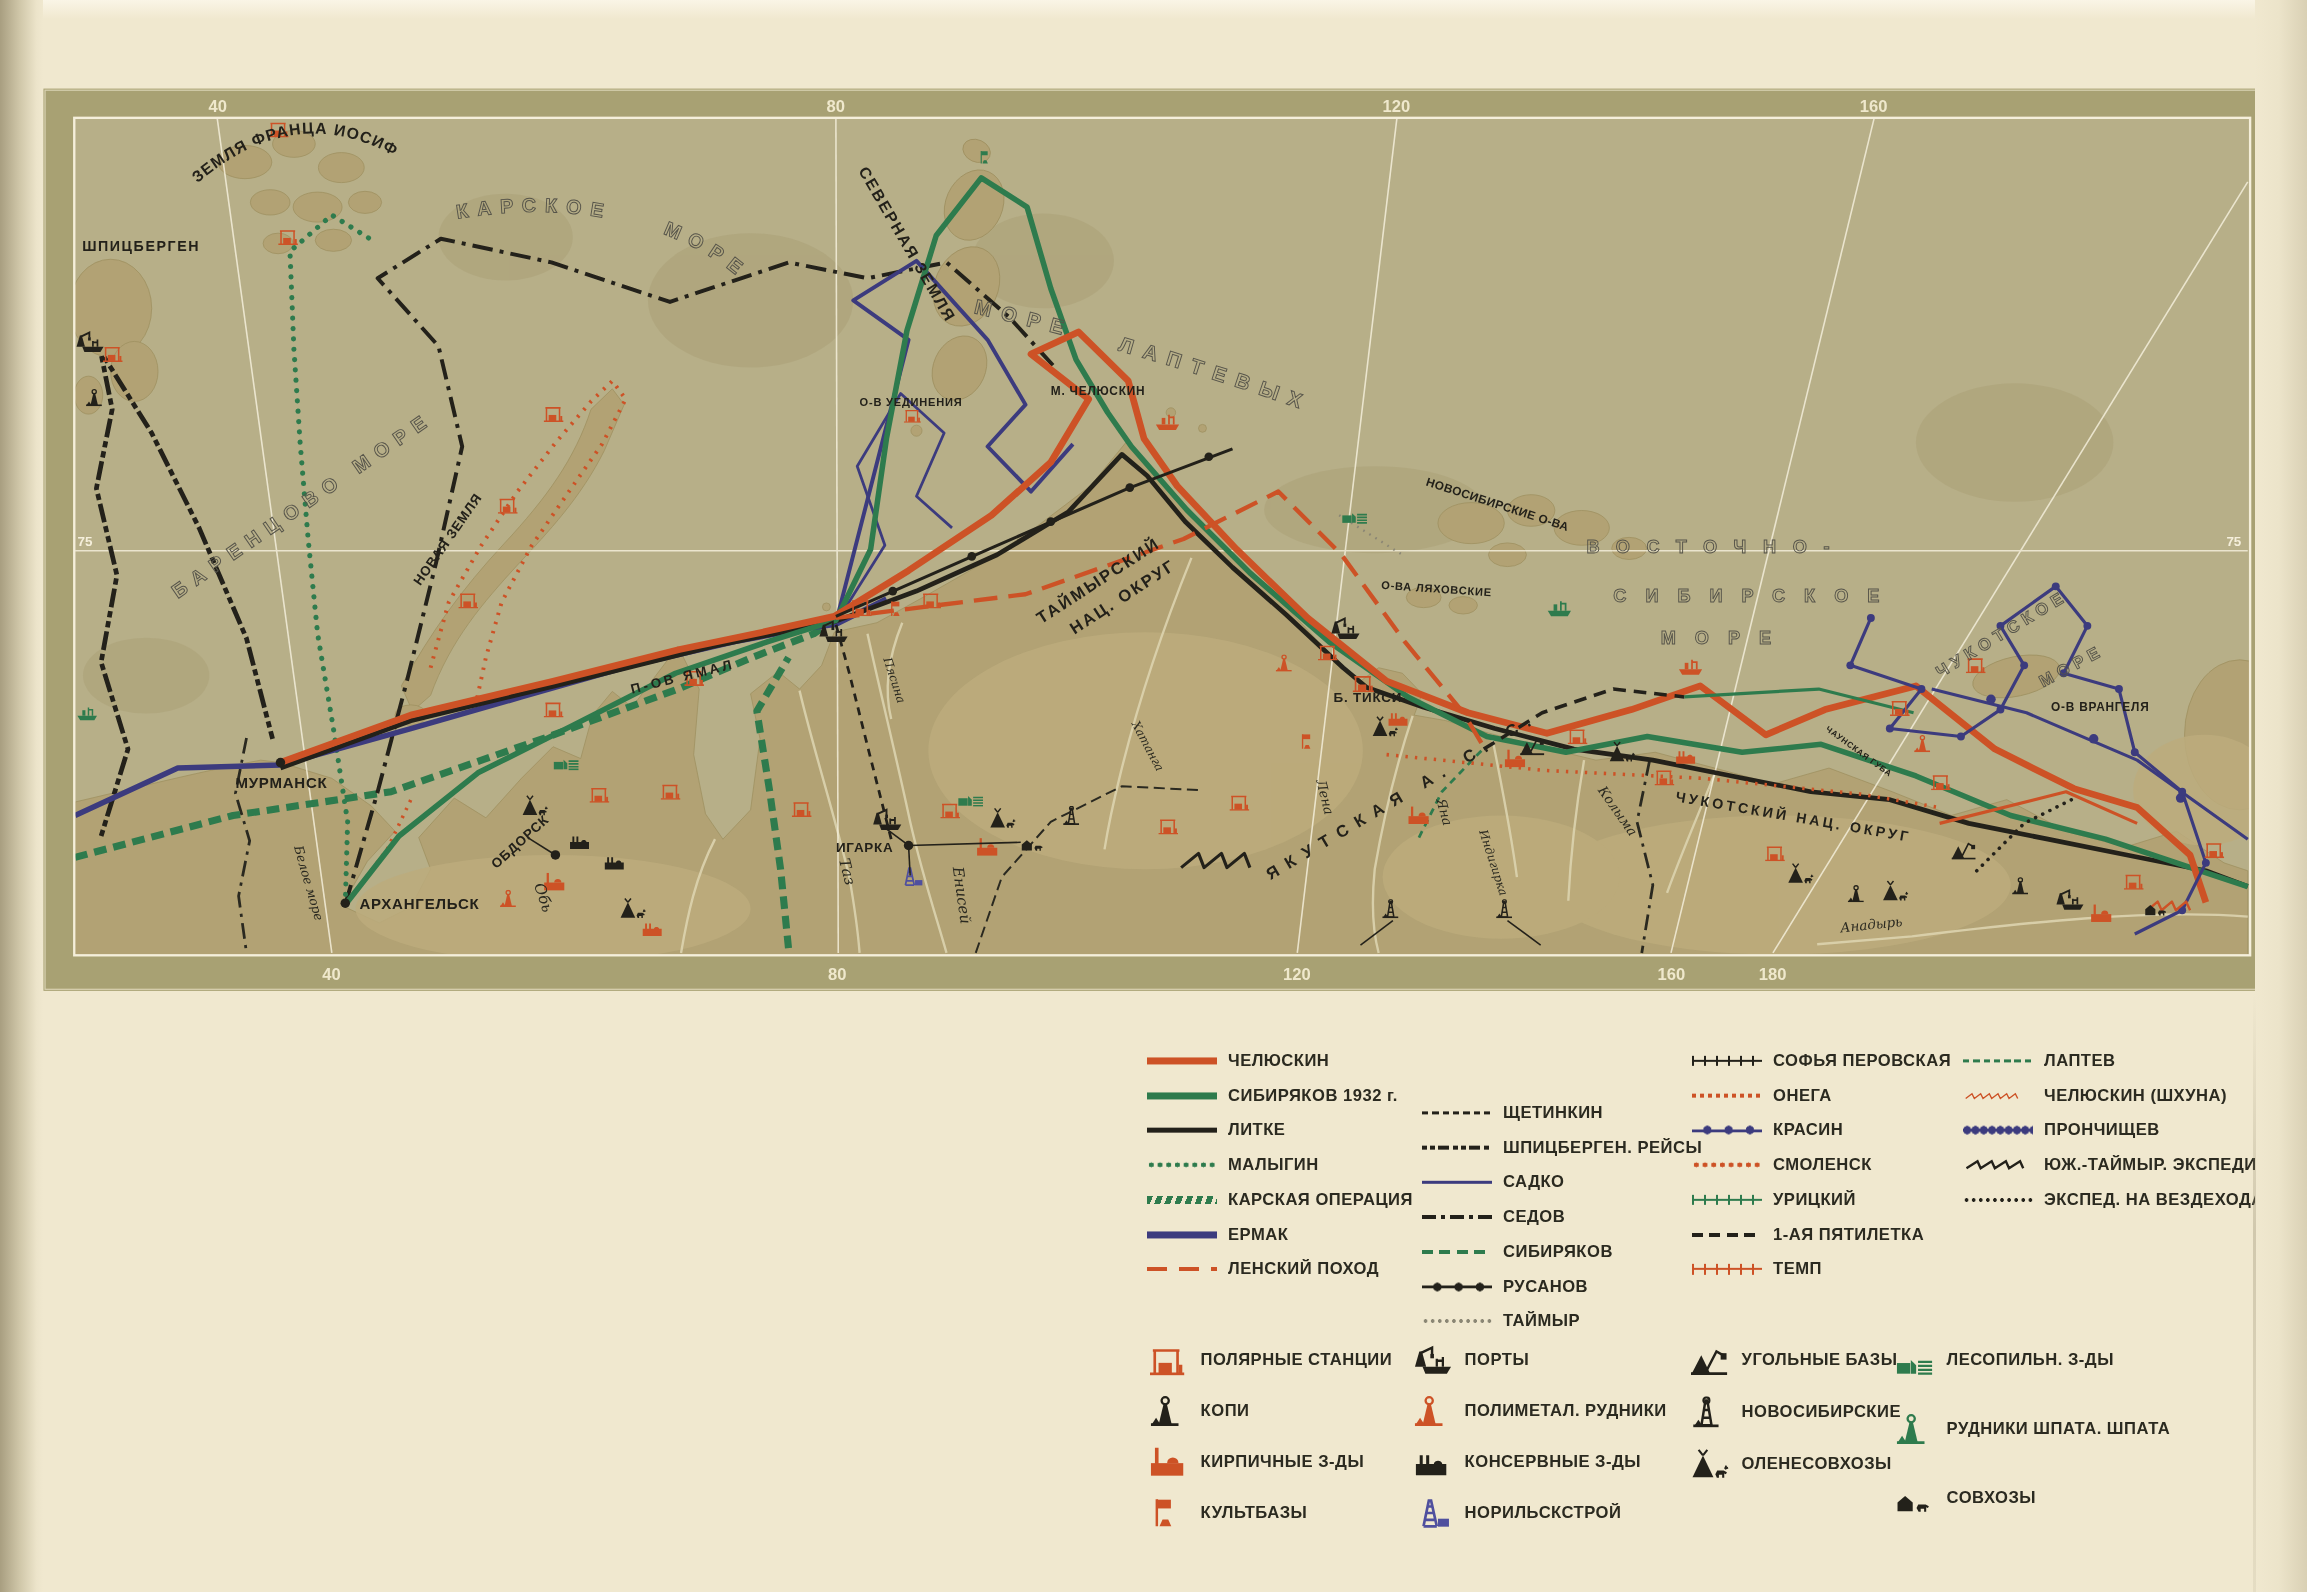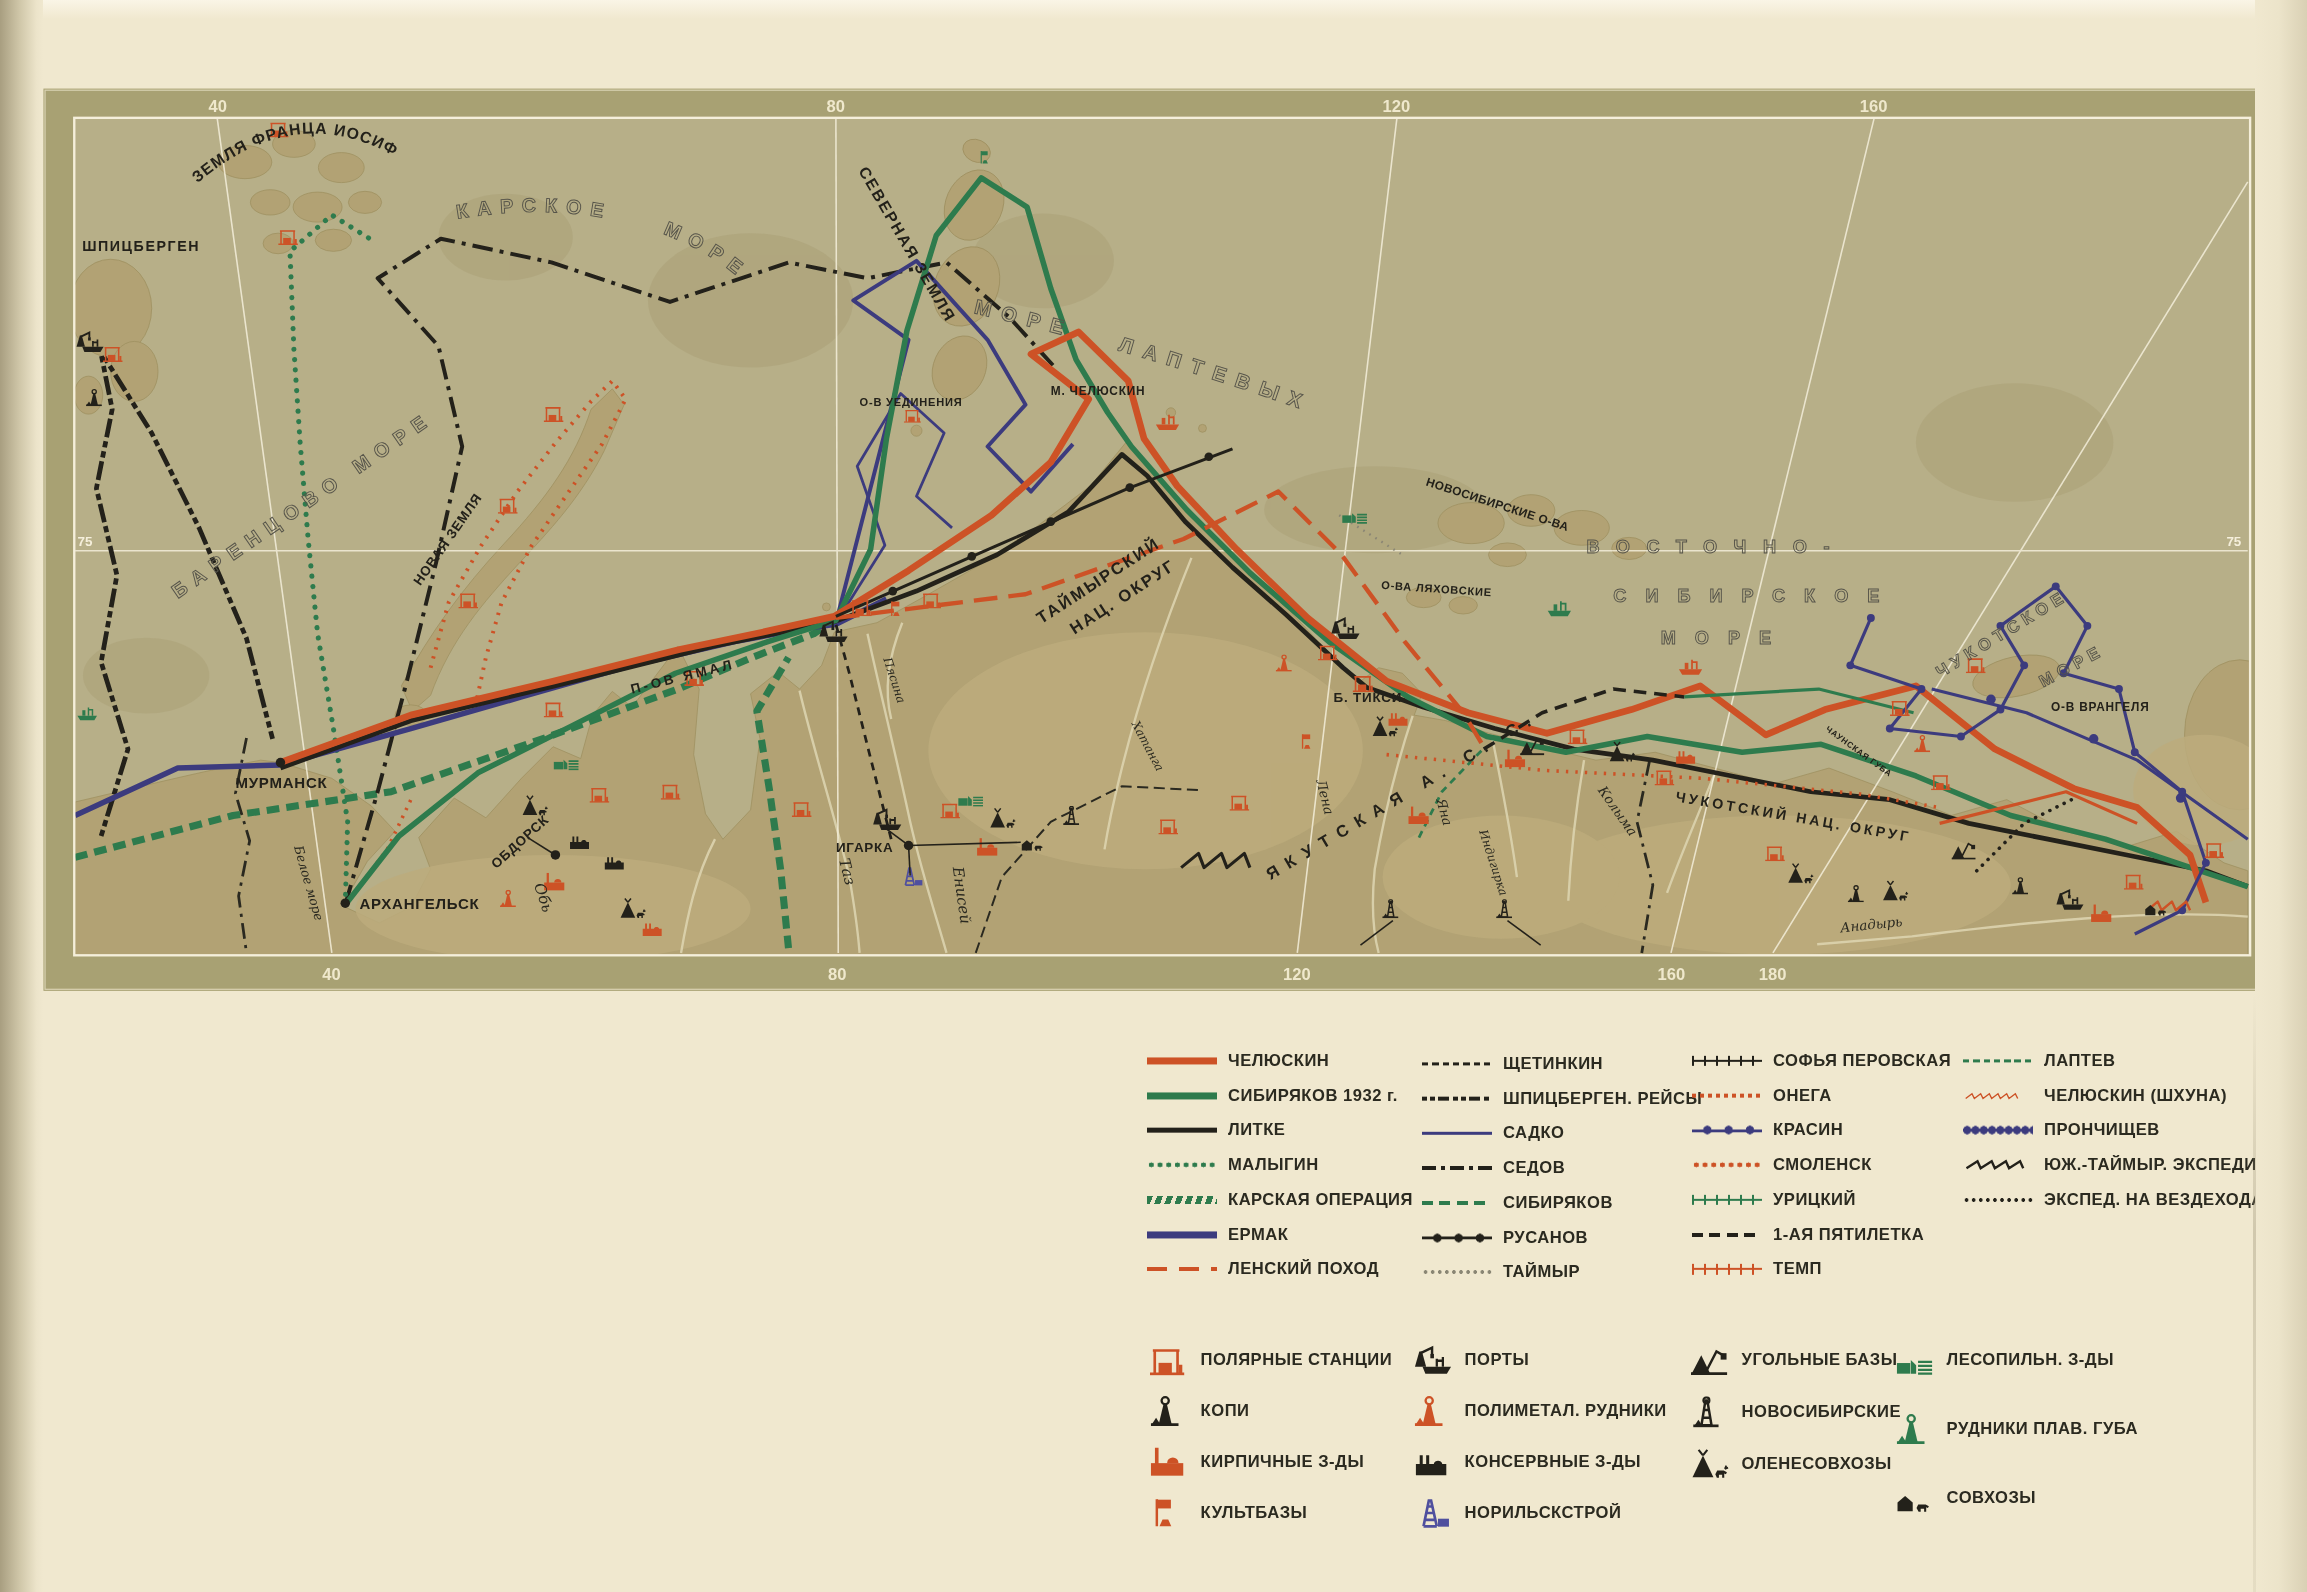--- a/index.html
+++ b/index.html
@@ -586,21 +586,21 @@
         </span>
         <span class="lbl">ЕРМАК</span>
       </div>
     <div class="lrow">
         <span class="sw sw-longdash c-or">
           <i></i>
         </span>
         <span class="lbl">ЛЕНСКИЙ ПОХОД</span>
       </div>
   </div>
-  <div class="lcol" style="left:1422px;top:1057px">
+  <div class="lcol" style="left:1422px;top:1106px">
     <div class="lrow">
         <span class="sw sw-dash-sm c-bk">
           <i></i>
         </span>
         <span class="lbl">ЩЕТИНКИН</span>
       </div>
     <div class="lrow">
         <span class="sw sw-ddd c-bk">
           <i></i>
         </span>
@@ -792,21 +792,21 @@
     <div class="lrow2">
         <svg class="lgi" style="color:#2e7b4d" viewBox="0 0 48 40" width="38" height="32">
           <use href="#s-saw" width="48" height="40"></use>
         </svg>
         <span class="lbl">ЛЕСОПИЛЬН. З-ДЫ</span>
       </div>
     <div class="lrow2">
         <svg class="lgi" style="color:#2e7b4d" viewBox="0 0 48 40" width="38" height="32">
           <use href="#s-mine" width="48" height="40"></use>
         </svg>
-        <span class="lbl">РУДНИКИ ПЛАВ. ГУБА</span>
+        <span class="lbl">РУДНИКИ ШПАТА. ШПАТА</span>
       </div>
     <div class="lrow2">
         <svg class="lgi" style="color:#23211a" viewBox="0 0 48 40" width="38" height="32">
           <use href="#s-house" width="48" height="40"></use>
         </svg>
         <span class="lbl">СОВХОЗЫ</span>
       </div>
   </div>
 </div>
 

